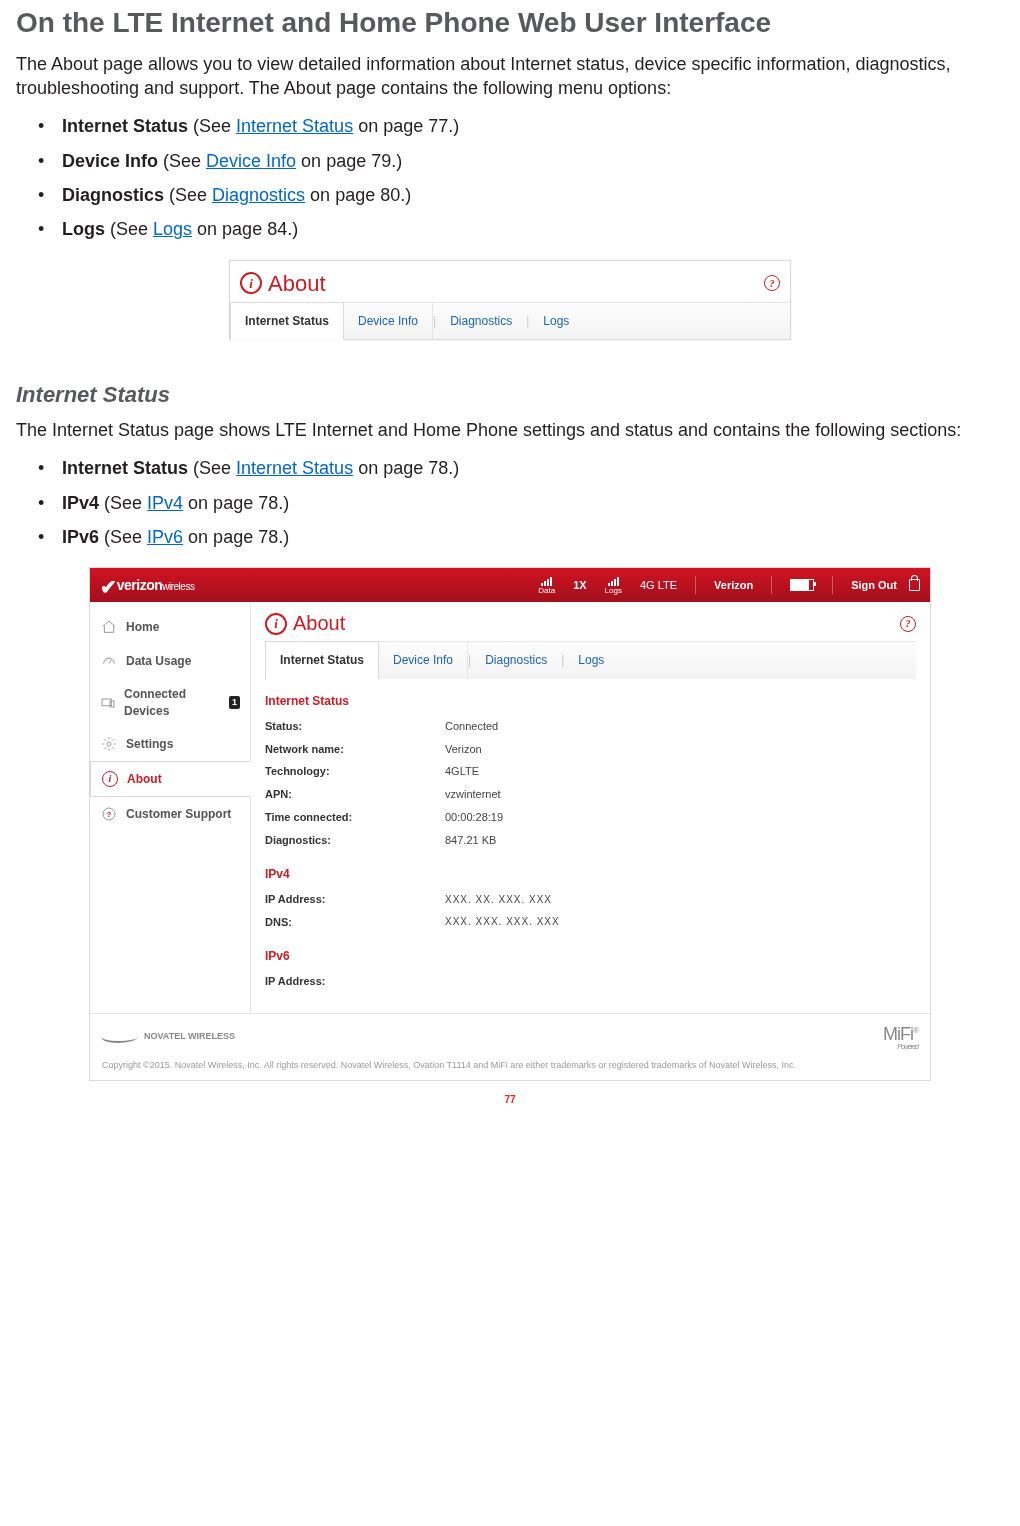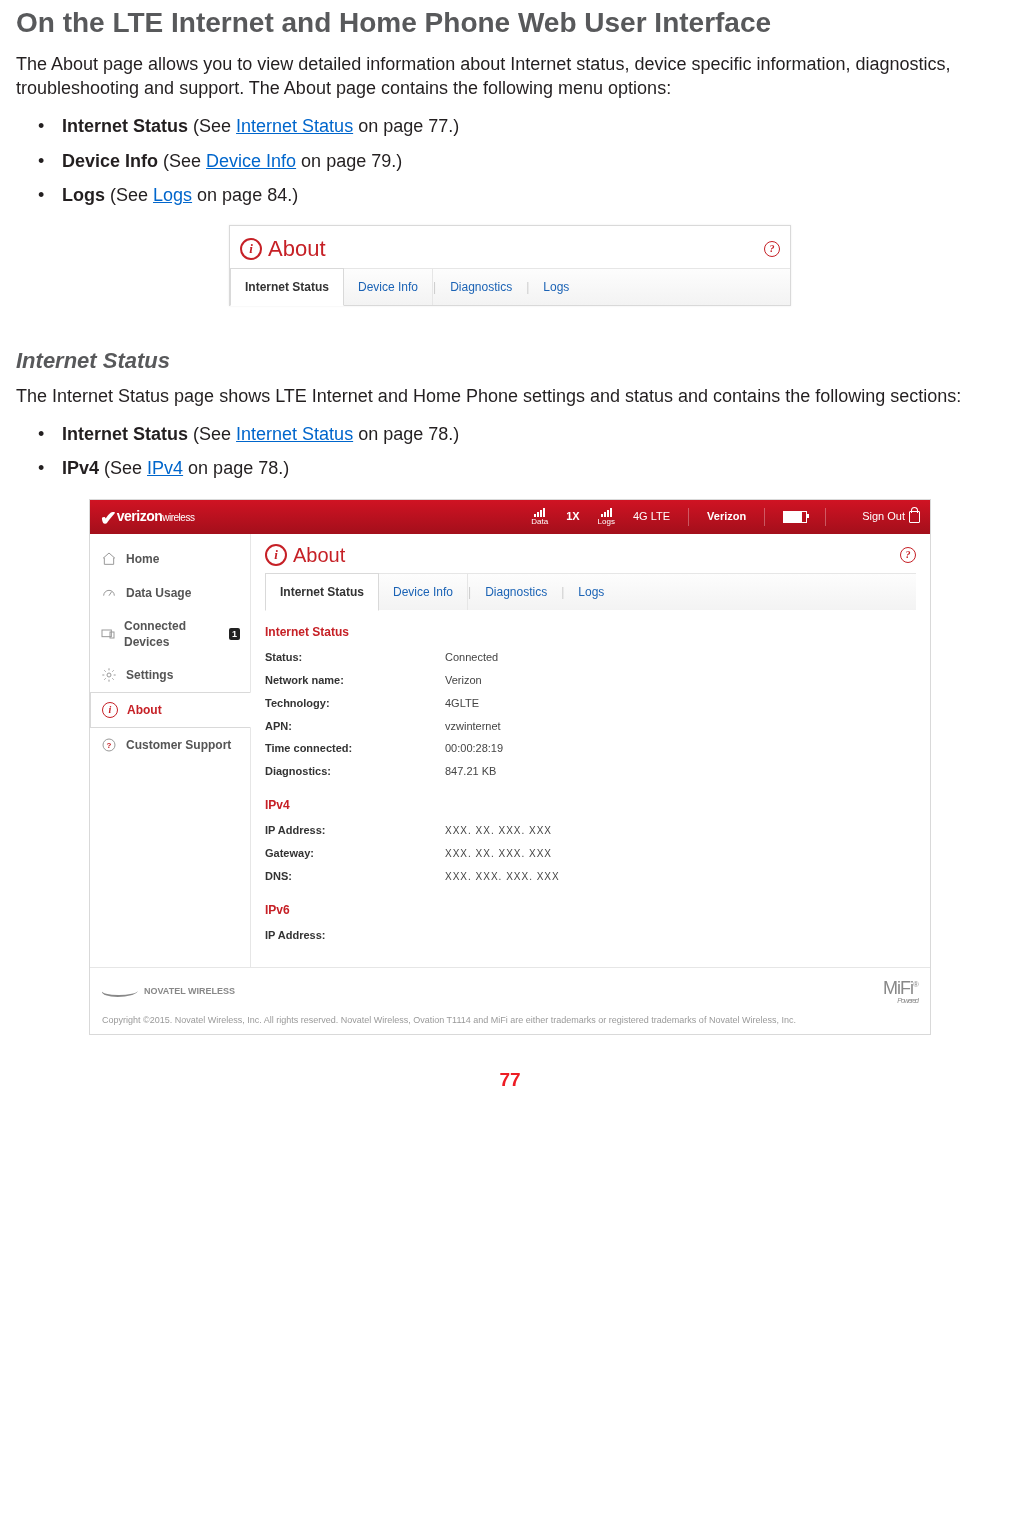--- a/index.html
+++ b/index.html
@@ -28,21 +28,21 @@
   p.body-text { margin: 6px 0 14px; color:#231f20; }
   ul.opts { list-style: none; padding-left: 46px; margin: 10px 0 18px;}
   ul.opts li { position: relative; margin: 10px 0; }
   ul.opts li::before {
     content: "•";
     position: absolute; left: -24px; top:0;
     color:#231f20; font-size:18px;
   }
   ul.opts li .bold { font-weight:700; }
   a.xref { color:#0066cc; text-decoration: underline; }
-  .page-num { text-align:center; color:#ed1c24; font-weight:700; font-size:19px; margin-top:32px;}
+  .page-num { text-align:center; color:#ed1c24; font-weight:700; font-size:10px; margin-top:12px;}
 
   
   .panel-small {
     width: 560px;
     margin: 14px auto 10px;
     border:1px solid #d9d9d9;
     background:#fff;
     box-shadow: 0 0 2px rgba(0,0,0,0.08);
     font-size: 13px;
   }
@@ -104,21 +104,21 @@
   .top-right { display:flex; align-items:center; gap:18px; }
   .top-right .sep { width:1px; height:18px; background:rgba(255,255,255,0.3);}
   .sig { display:flex; flex-direction:column; align-items:center; line-height:1; font-size:8px;}
   .bars { display:flex; gap:1px; align-items:flex-end; height:10px; margin-bottom:1px;}
   .bars span { width:2px; background:#fff; }
   .bars span:nth-child(1){height:3px} .bars span:nth-child(2){height:5px}
   .bars span:nth-child(3){height:7px} .bars span:nth-child(4){height:9px}
   .batt { width:22px; height:10px; border:1px solid #fff; position:relative;}
   .batt::after { content:""; position:absolute; right:-3px; top:2px; width:2px; height:4px; background:#fff;}
   .batt .fill { background:#fff; height:100%; width:80%;}
-  .signout { display:flex; align-items:center; gap:4px; font-weight:400; cursor:pointer;margin-left:18px;}
+  .signout { display:flex; align-items:center; gap:12px; font-weight:700; cursor:pointer;}
   .lock-icon { width:9px; height:10px; border:1px solid #fff; border-radius:1px; position:relative;}
   .lock-icon::before { content:""; position:absolute; top:-5px; left:1px; width:5px; height:5px; border:1px solid #fff; border-bottom:none; border-radius:4px 4px 0 0;}
 
   .app-body { display:flex;justify-content:flex-end; }
   .sidebar {
     width:160px; border-right:1px solid #e6e6e6;
     padding:8px 0 20px;
   }
   .side-item {
     display:flex; align-items:center; gap:8px;
@@ -172,20 +172,23 @@
 
 <h1 class="page-head">On the LTE Internet and Home Phone Web User Interface</h1>
 <p class="body-text">The About page allows you to view detailed information about Internet status, device specific information, diagnostics, troubleshooting and support. The About page contains the following menu options:</p>
 
 <ul class="opts">
   <li>
     <span class="bold">Internet Status</span><span> (See </span><a class="xref" href="#">Internet Status</a><span> on page 77.)</span>
   </li>
   <li>
     <span class="bold">Device Info</span><span> (See </span><a class="xref" href="#">Device Info</a><span> on page 79.)</span>
+  </li>
+  <li>
+    <span class="bold">Diagnostics</span><span> (See </span><a class="xref" href="#">Diagnostics</a><span> on page 80.)</span>
   </li>
   <li>
     <span class="bold">Logs</span><span> (See </span><a class="xref" href="#">Logs</a><span> on page 84.)</span>
   </li>
 </ul>
 
 <div class="panel-small">
   <div class="panel-title-row">
     <div class="about-title">
       <span class="info-icon">i</span>
@@ -206,20 +209,23 @@
 <h2 class="sub-head">Internet Status</h2>
 <p class="body-text">The Internet Status page shows LTE Internet and Home Phone settings and status and contains the following sections:</p>
 
 <ul class="opts">
   <li>
     <span class="bold">Internet Status</span><span> (See </span><a class="xref" href="#">Internet Status</a><span> on page 78.)</span>
   </li>
   <li>
     <span class="bold">IPv4</span><span> (See </span><a class="xref" href="#">IPv4</a><span> on page 78.)</span>
   </li>
+  <li>
+    <span class="bold">IPv6</span><span> (See </span><a class="xref" href="#">IPv6</a><span> on page 78.)</span>
+  </li>
 </ul>
 
 <div class="app-frame">
 
   <div class="topbar">
     <div class="vz-logo">
       <span class="vz-check">✔</span>
       <span class="vz-text"><span class="big">verizon</span><span class="sm">wireless</span></span>
     </div>
     <div class="top-right">
@@ -360,24 +366,20 @@
         </table>
 
       <div class="sect-head">IPv4</div>
       <table class="kv">
         <tbody>
             <tr>
               <td class="k">IP Address:</td>
               <td class="v mono">XXX. XX. XXX. XXX</td>
             </tr>
         <tr>
-              <td class="k">Gateway:</td>
-              <td class="v mono">XXX. XX. XXX. XXX</td>
-            </tr>
-        <tr>
               <td class="k">DNS:</td>
               <td class="v mono">XXX. XXX. XXX. XXX</td>
             </tr>
       </tbody>
         </table>
 
       <div class="sect-head">IPv6</div>
       <table class="kv">
         <tbody>
             <tr>

